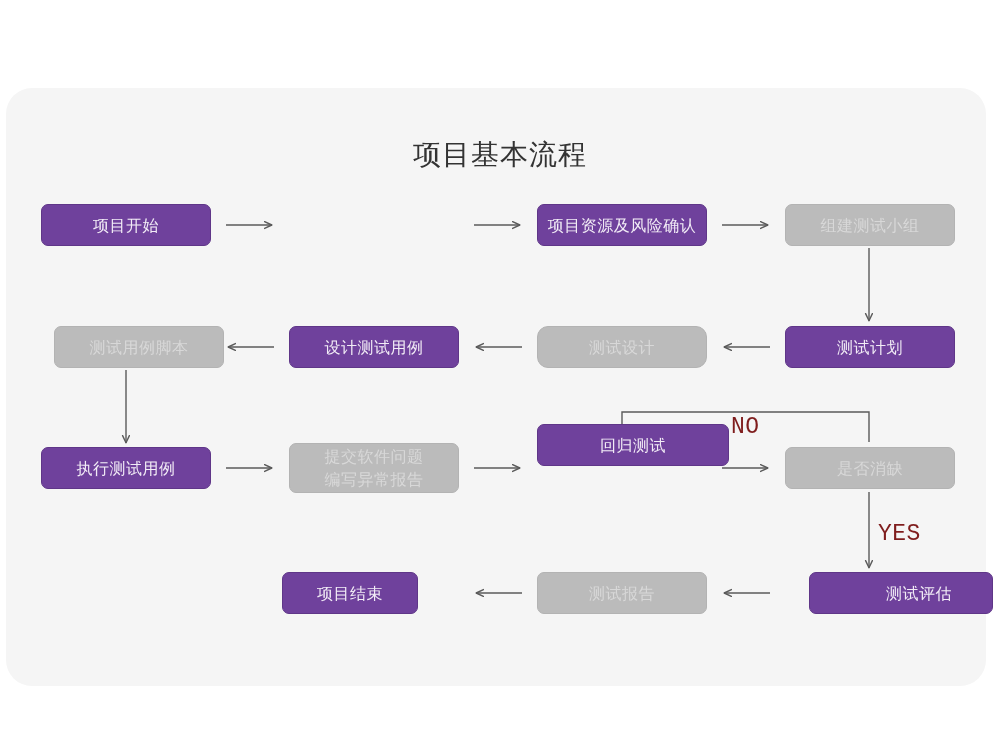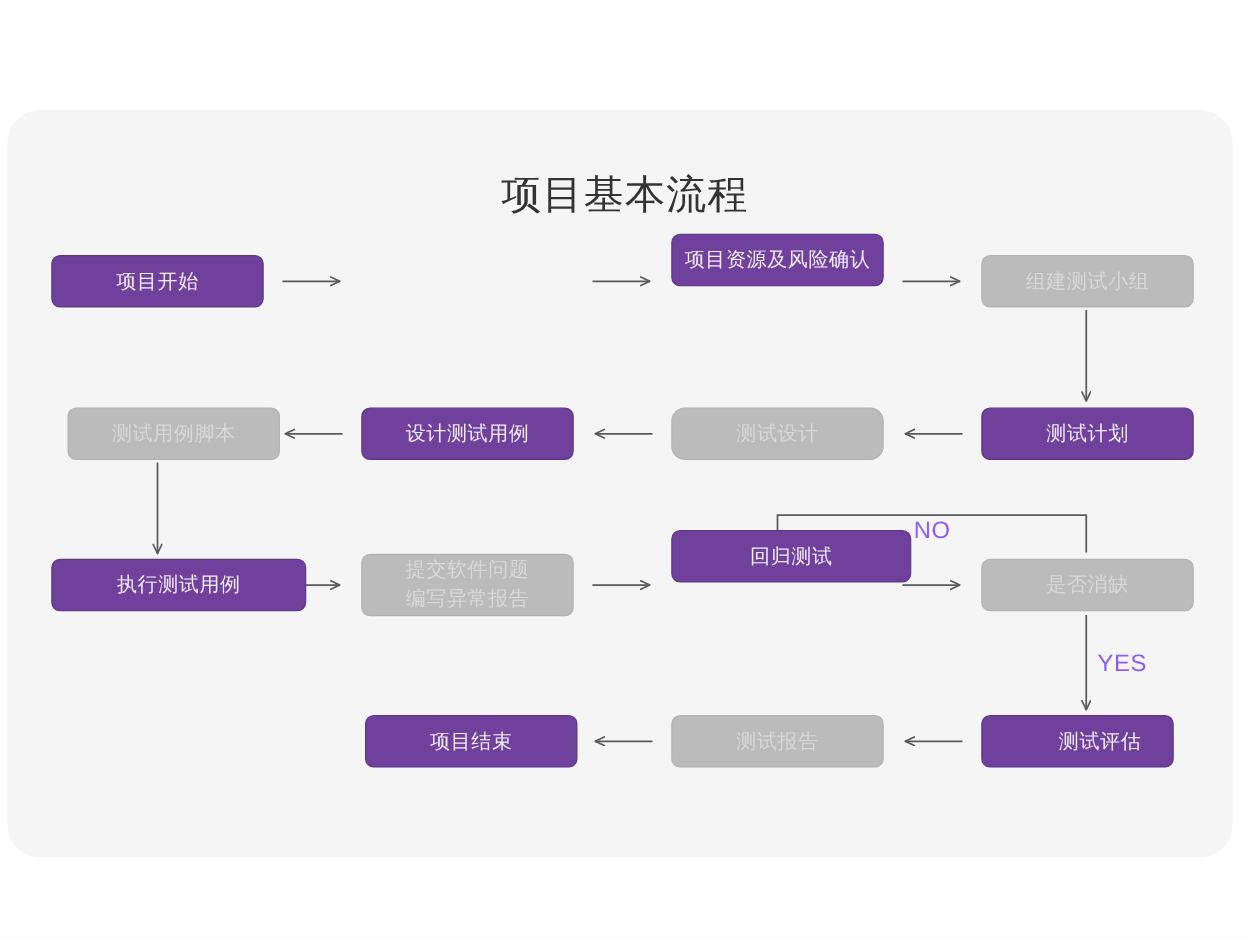--- a/index.html
+++ b/index.html
@@ -31,21 +31,21 @@
     border-radius: 26px;
   }
 
   
   .chart-title {
     position: absolute;
     left: 0;
     top: 133px;
     width: 1000px;
     text-align: center;
-    font-size: 32px;
+    font-size: 28px;
     color: #333333;
     letter-spacing: 1px;
     font-weight: 400;
     line-height: 44px;
   }
 
   
   .node {
     position: absolute;
     box-sizing: border-box;
@@ -78,23 +78,24 @@
     position: absolute;
     left: 0;
     top: 0;
     width: 1000px;
     height: 750px;
     pointer-events: none;
   }
 
   .wire-label {
     position: absolute;
-    font-size: 19px;
-    color: #8b5cf6;
+    font-size: 23px;
+    color: #7f1d1d;
     letter-spacing: 0.5px;
+    font-family: Liberation Mono, monospace;
   }
 </style>
 </head>
 <body>
 
 <div id="canvas">
 
   <div class="card"></div>
 
   <div class="chart-title">项目基本流程</div>
@@ -130,31 +131,31 @@
 
       <line x1="770" y1="593" x2="724" y2="593" marker-end="url(#ah)"></line>
       <line x1="522" y1="593" x2="476" y2="593" marker-end="url(#ah)"></line>
     </g>
   </svg>
 
   <div class="wire-label" style="left:731px; top:414px;">NO</div>
   <div class="wire-label" style="left:878px; top:521px;">YES</div>
 
   <div class="node purple" style="left:41px;  top:204px; width:170px;">项目开始</div>
-  <div class="node purple" style="left:537px; top:187px; width:170px;">项目资源及风险确认</div>
+  <div class="node purple" style="left:537px; top:204px; width:170px;">项目资源及风险确认</div>
   <div class="node gray" style="left:785px; top:204px; width:170px;">组建测试小组</div>
 
   <div class="node gray" style="left:54px;  top:326px; width:170px;">测试用例脚本</div>
   <div class="node purple" style="left:289px; top:326px; width:170px;">设计测试用例</div>
   <div class="node gray" style="left:537px; top:326px; width:170px;border-radius:11px;">测试设计</div>
   <div class="node purple" style="left:785px; top:326px; width:170px;">测试计划</div>
 
-  <div class="node purple" style="left:41px;  top:447px; width:204px;">执行测试用例</div>
+  <div class="node purple" style="left:41px;  top:447px; width:170px;">执行测试用例</div>
   <div class="node gray tall" style="left:289px; top:443px; width:170px;">提交软件问题
 编写异常报告</div>
   <div class="node purple" style="left:537px; top:424px; width:192px;">回归测试</div>
   <div class="node gray" style="left:785px; top:447px; width:170px;">是否消缺</div>
 
-  <div class="node purple" style="left:292px; top:572px; width:170px;">项目结束</div>
+  <div class="node purple" style="left:282px; top:572px; width:136px;">项目结束</div>
   <div class="node gray" style="left:537px; top:572px; width:170px;">测试报告</div>
-  <div class="node purple" style="left:785px; top:572px; width:154px;padding-left:36px;">测试评估</div>
+  <div class="node purple" style="left:809px; top:572px; width:184px;padding-left:36px;">测试评估</div>
 
 </div>
 
 </body></html>

